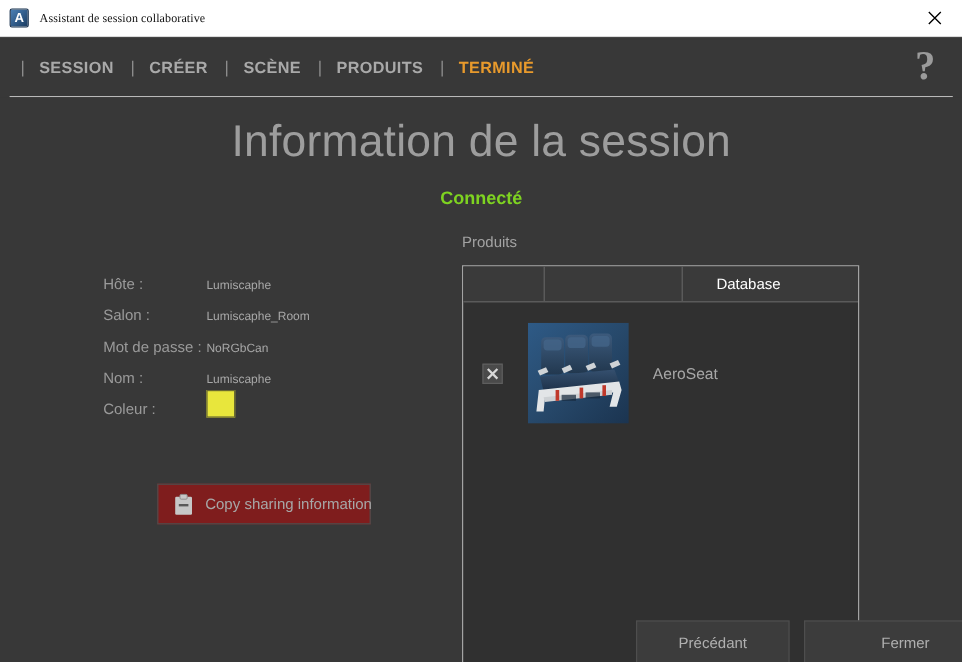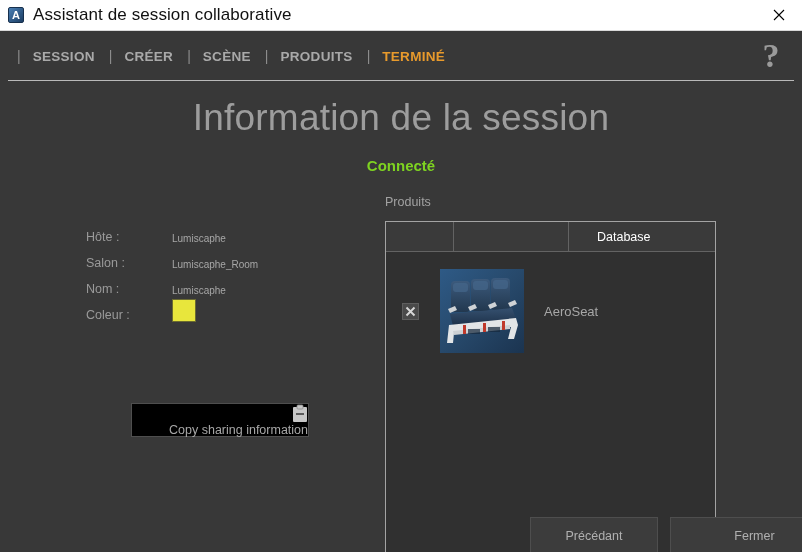--- a/index.html
+++ b/index.html
@@ -45,24 +45,25 @@
   }
   .app-icon span {
     color: #ffffff;
     font-size: 11px;
     font-weight: bold;
     line-height: 1;
     font-family: "Liberation Sans", sans-serif;
   }
   .title-text {
     margin-left: 9px;
-    font-size: 17px;
+    font-size: 10px;
     color: #111111;
     letter-spacing: 0.1px;
     white-space: nowrap;
+    font-family: Liberation Serif, serif;
   }
   .win-close {
     position: absolute;
     right: 0; top: 0;
     width: 46px; height: 30px;
     display: flex;
     align-items: center;
     justify-content: center;
     cursor: default;
   }
@@ -178,27 +179,26 @@
     box-sizing: border-box;
     cursor: pointer;
   }
 
   .copy-btn {
     position: absolute;
     left: 131px;
     top: 322px;
     width: 178px;
     height: 34px;
-    background: #000000;
+    background: #7f1d1d;
     border: 1px solid #4e4e4e;
     box-sizing: border-box;
     display: flex;
-    align-items: flex-end;
+    align-items: center;
     cursor: default;
-    flex-direction: column;
   }
   .copy-btn .clip-icon {
     margin-left: 13px;
     flex: 0 0 auto;
     display: block;
   }
   .copy-btn .copy-label {
     margin-left: 10px;
     font-size: 12.5px;
     color: #a7a7a7;
@@ -350,20 +350,24 @@
     <div class="status-text">Connecté</div>
 
     <div class="info-grid">
       <div class="info-row">
         <div class="info-label">Hôte :</div>
         <div class="info-value">Lumiscaphe</div>
       </div>
       <div class="info-row">
         <div class="info-label">Salon :</div>
         <div class="info-value">Lumiscaphe_Room</div>
+      </div>
+      <div class="info-row">
+        <div class="info-label">Mot de passe :</div>
+        <div class="info-value">NoRGbCan</div>
       </div>
       <div class="info-row">
         <div class="info-label">Nom :</div>
         <div class="info-value">Lumiscaphe</div>
       </div>
       <div class="info-row">
         <div class="info-label">Coleur :</div>
         <div class="color-swatch"></div>
       </div>
     </div>

